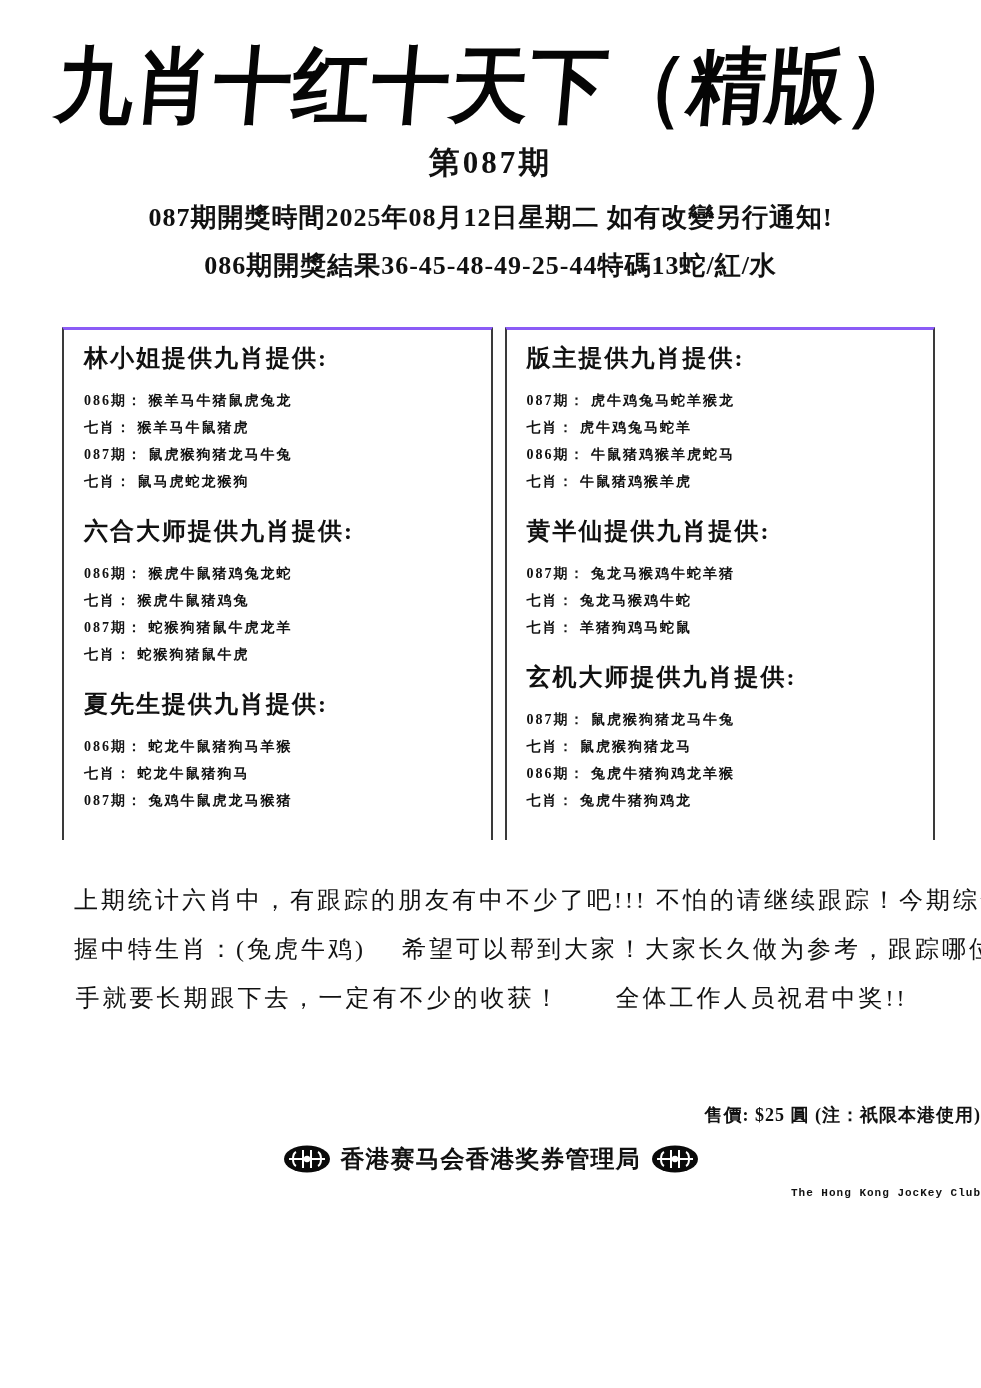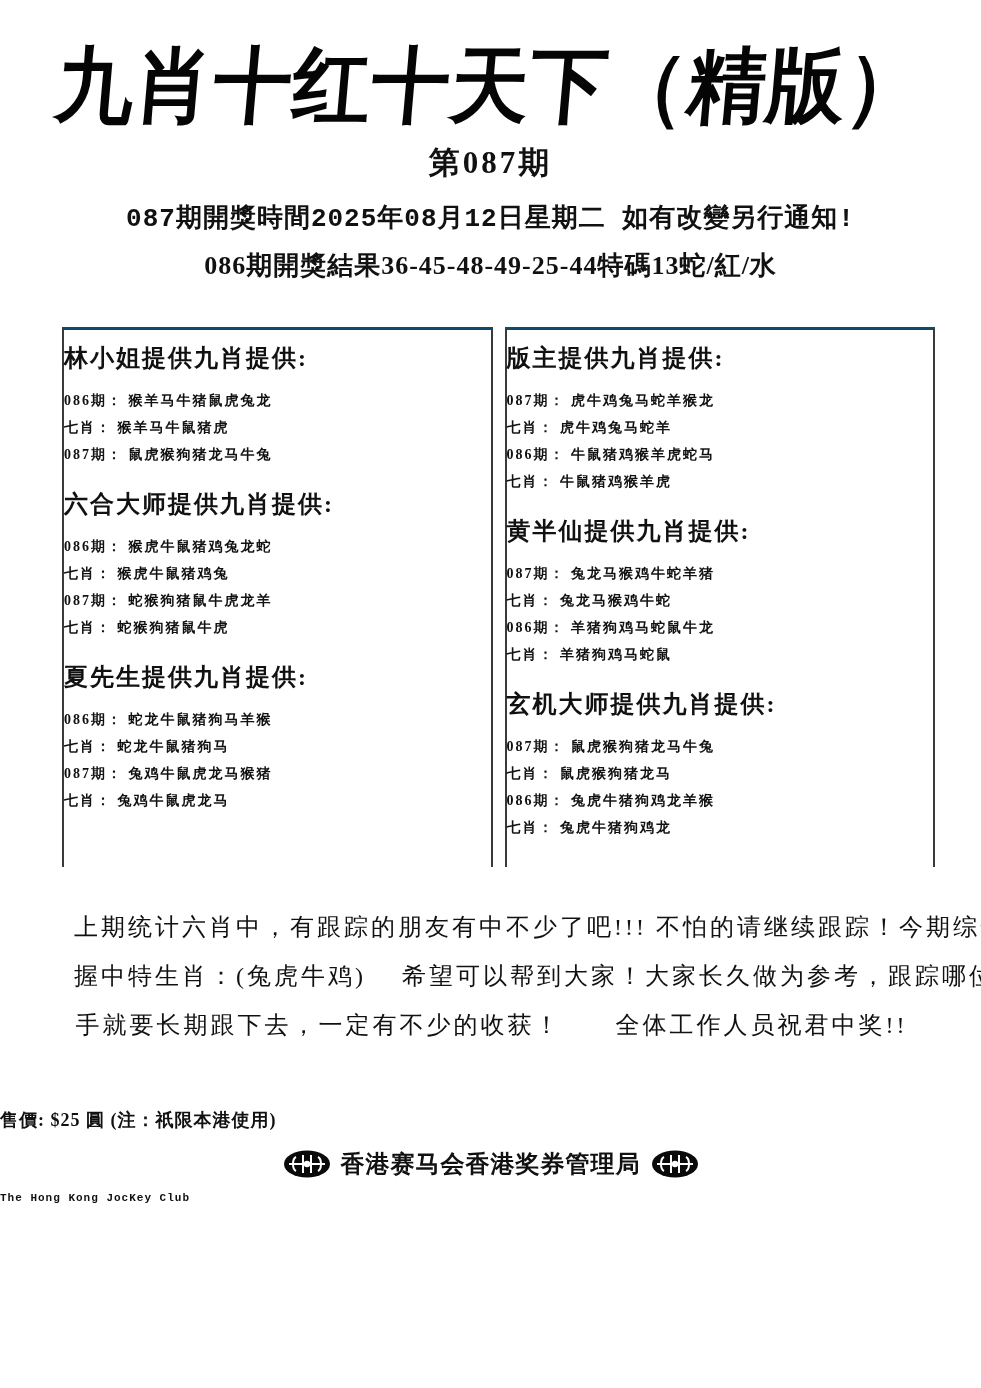--- a/index.html
+++ b/index.html
@@ -30,42 +30,41 @@
     font-size: 31px;
     font-weight: 600;
     letter-spacing: 3px;
   }
   .notice-line {
     margin-top: 16px;
     font-size: 26px;
     font-weight: 600;
     letter-spacing: 1px;
     white-space: nowrap;
-    font-family: Liberation Mono, monospace;
   }
   .result-line {
     margin-top: 13px;
     font-size: 26px;
     font-weight: 600;
     letter-spacing: 1px;
     white-space: nowrap;
   }
 
   
   .boards {
     display: flex;
     gap: 12px;
     margin: 44px 46px 0 62px;
   }
   .board {
     flex: 1;
     border: 2px solid #3a3a3a;
-    border-top: 3px solid #0c4a6e;
+    border-top: 3px solid #8b5cf6;
     border-bottom: none;
-    padding: 12px 8px 6px 0;
+    padding: 12px 8px 6px 20px;
     min-height: 488px;
   }
   .section { margin-bottom: 20px; }
   .section-header {
     font-size: 24px;
     font-weight: 600;
     letter-spacing: 2px;
     margin-bottom: 13px;
     white-space: nowrap;
   }
@@ -82,21 +81,21 @@
   .commentary { margin: 36px 72px 0 74px; }
   .commentary-line {
     font-size: 24px;
     line-height: 49px;
     letter-spacing: 3px;
     white-space: nowrap;
   }
   .commentary-line.centered { text-align: center; }
 
   
-  .footer { margin-top: 58px; text-align: left; }
+  .footer { margin-top: 80px; text-align: right; }
   .price-line {
     font-size: 18px;
     font-weight: 700;
     letter-spacing: 1px;
   }
   .org-row {
     margin-top: 16px;
     display: flex;
     align-items: center;
     justify-content: center;
@@ -129,50 +128,49 @@
   </div>
 
   <div class="boards">
 
     <section class="board">
       <div class="section">
         <div class="section-header">林小姐提供九肖提供:</div>
         <div class="tip-row">086期： 猴羊马牛猪鼠虎兔龙</div>
         <div class="tip-row">七肖： 猴羊马牛鼠猪虎</div>
         <div class="tip-row">087期： 鼠虎猴狗猪龙马牛兔</div>
+        <div class="tip-row">七肖： 鼠马虎蛇龙猴狗</div>
       </div>
       <div class="section">
         <div class="section-header">六合大师提供九肖提供:</div>
         <div class="tip-row">086期： 猴虎牛鼠猪鸡兔龙蛇</div>
         <div class="tip-row">七肖： 猴虎牛鼠猪鸡兔</div>
         <div class="tip-row">087期： 蛇猴狗猪鼠牛虎龙羊</div>
         <div class="tip-row">七肖： 蛇猴狗猪鼠牛虎</div>
       </div>
       <div class="section">
         <div class="section-header">夏先生提供九肖提供:</div>
         <div class="tip-row">086期： 蛇龙牛鼠猪狗马羊猴</div>
         <div class="tip-row">七肖： 蛇龙牛鼠猪狗马</div>
         <div class="tip-row">087期： 兔鸡牛鼠虎龙马猴猪</div>
-        <div class="tip-row">七肖： 兔鸡牛鼠虎龙马</div>
       </div>
     </section>
 
     <section class="board">
       <div class="section">
         <div class="section-header centered">版主提供九肖提供:</div>
         <div class="tip-row">087期： 虎牛鸡兔马蛇羊猴龙</div>
         <div class="tip-row">七肖： 虎牛鸡兔马蛇羊</div>
         <div class="tip-row">086期： 牛鼠猪鸡猴羊虎蛇马</div>
         <div class="tip-row">七肖： 牛鼠猪鸡猴羊虎</div>
       </div>
       <div class="section">
         <div class="section-header">黄半仙提供九肖提供:</div>
         <div class="tip-row">087期： 兔龙马猴鸡牛蛇羊猪</div>
         <div class="tip-row">七肖： 兔龙马猴鸡牛蛇</div>
-        <div class="tip-row">086期： 羊猪狗鸡马蛇鼠牛龙</div>
         <div class="tip-row">七肖： 羊猪狗鸡马蛇鼠</div>
       </div>
       <div class="section">
         <div class="section-header">玄机大师提供九肖提供:</div>
         <div class="tip-row">087期： 鼠虎猴狗猪龙马牛兔</div>
         <div class="tip-row">七肖： 鼠虎猴狗猪龙马</div>
         <div class="tip-row">086期： 兔虎牛猪狗鸡龙羊猴</div>
         <div class="tip-row">七肖： 兔虎牛猪狗鸡龙</div>
       </div>
     </section>

